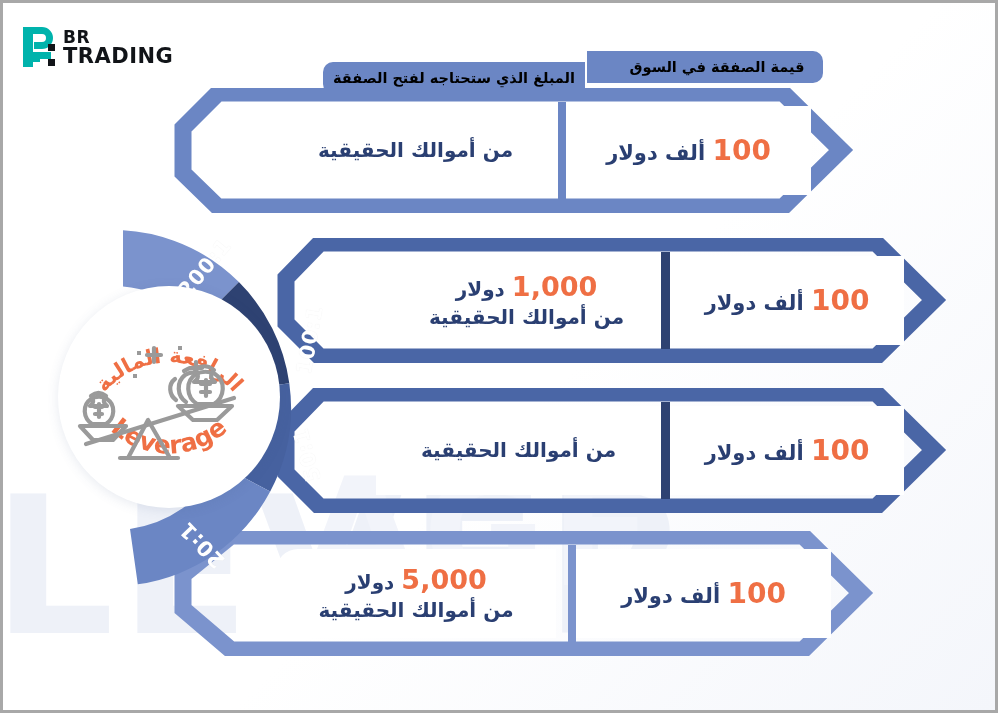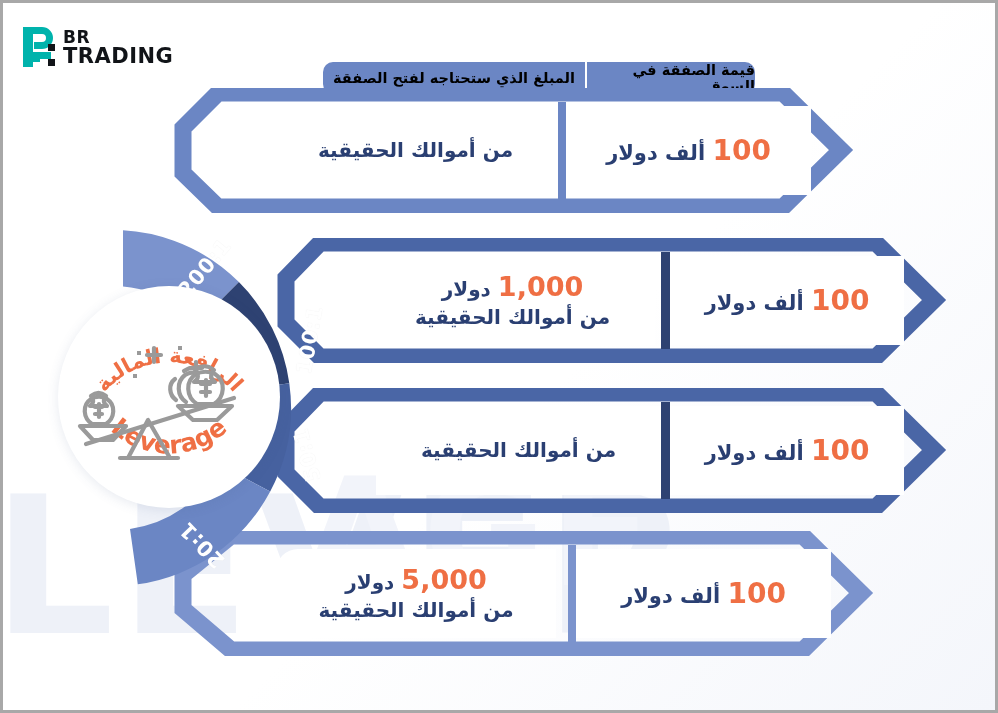--- a/index.html
+++ b/index.html
@@ -88,22 +88,23 @@
     align-items:center;
     justify-content:center;
     direction:rtl;
     letter-spacing:0;
   }
   #hdr-left{
     left:320px;top:59px;width:262px;
     border-radius:10px 0 0 10px;
   }
   #hdr-right{
-    left:584px;top:59px;width:168px;
+    left:584px;top:48px;width:212px;
     border-radius:0 10px 10px 0;
+    padding-left:24px;
   }
 
   
   .row{ position:absolute; }
   .row svg{ display:block; position:absolute; left:0; top:0; }
   .panel{
     position:absolute;
     background:#ffffff;
     box-sizing:border-box;
     display:flex;
@@ -197,21 +198,21 @@
         <span class="big">100</span>
         <span>ألف دولار</span>
       </div>
     </div>
   </div>
 
   <div class="row" id="row-2" style="left:255px;top:235px;width:690px;height:125px;">
     <svg width="690" height="125" viewBox="0 0 690 125" xmlns="http://www.w3.org/2000/svg">
       <path d="M118 5 H618 L676 62 L618 119 H118 L62 119 L28 85 L28 40 L62 5 Z" fill="none" stroke="#4a66a6" stroke-width="17" stroke-linejoin="miter"></path>
     </svg>
-    <div class="panel cost" style="left:112px;top:18px;width:285px;height:89px;border-radius:22px 0 0 0;">
+    <div class="panel cost" style="left:126px;top:18px;width:285px;height:89px;border-radius:22px 0 0 0;">
       <div class="line">
         <span class="big">1,000</span>
         <span>دولار</span>
       </div>
       <div class="line">من أموالك الحقيقية</div>
     </div>
     <div style="position:absolute;left:403px;top:14px;width:9px;height:97px;background:#2e4272;z-index:4;"></div>
     <div class="panel market" style="left:412px;top:18px;width:234px;height:89px;">
       <div class="line">
         <span class="big">100</span>

